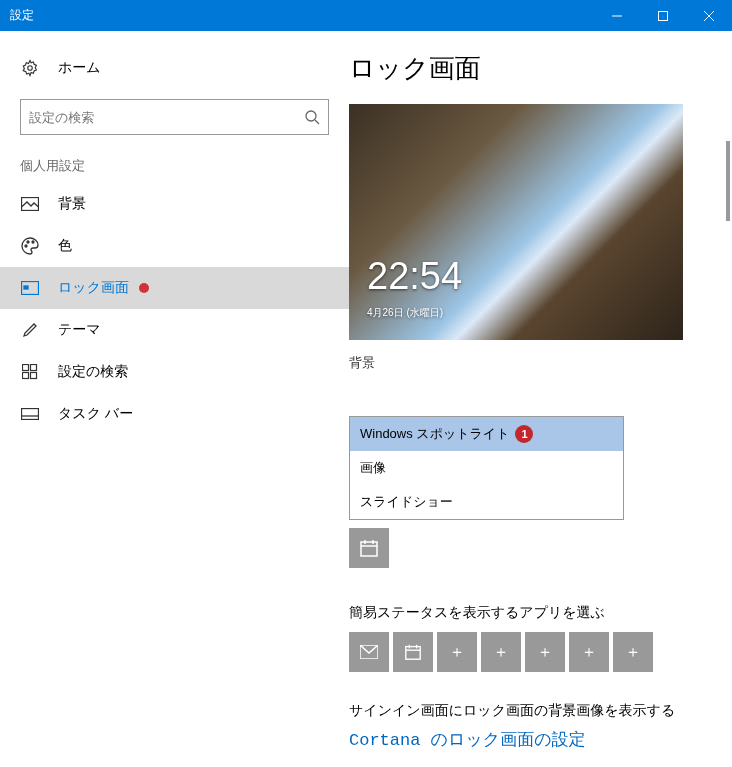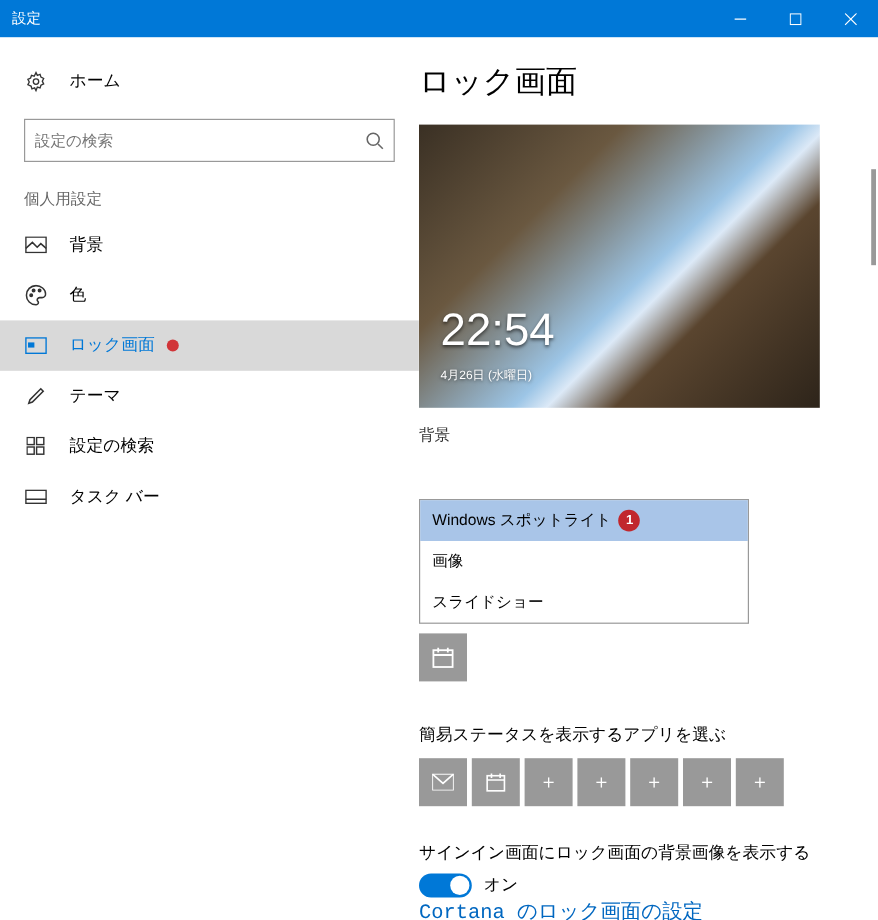--- a/index.html
+++ b/index.html
@@ -225,26 +225,19 @@
       <div class="tile">
           <span>＋</span>
         </div>
       <div class="tile">
           <span>＋</span>
         </div>
     </div>
 
     <div class="toggle-row">
       <div class="toggle-label">サインイン画面にロック画面の背景画像を表示する</div>
-      <div class="toggle-wrap">
-
-        <div class="toggle">
-            <div class="knob"></div>
-          </div>
-        <span class="toggle-state">オン</span>
-      </div>
     </div>
 
     <a class="link">Cortana のロック画面の設定</a>
   </div>
 
   <div class="scroll-indicator"></div>
 </div>
 
 </body></html>

